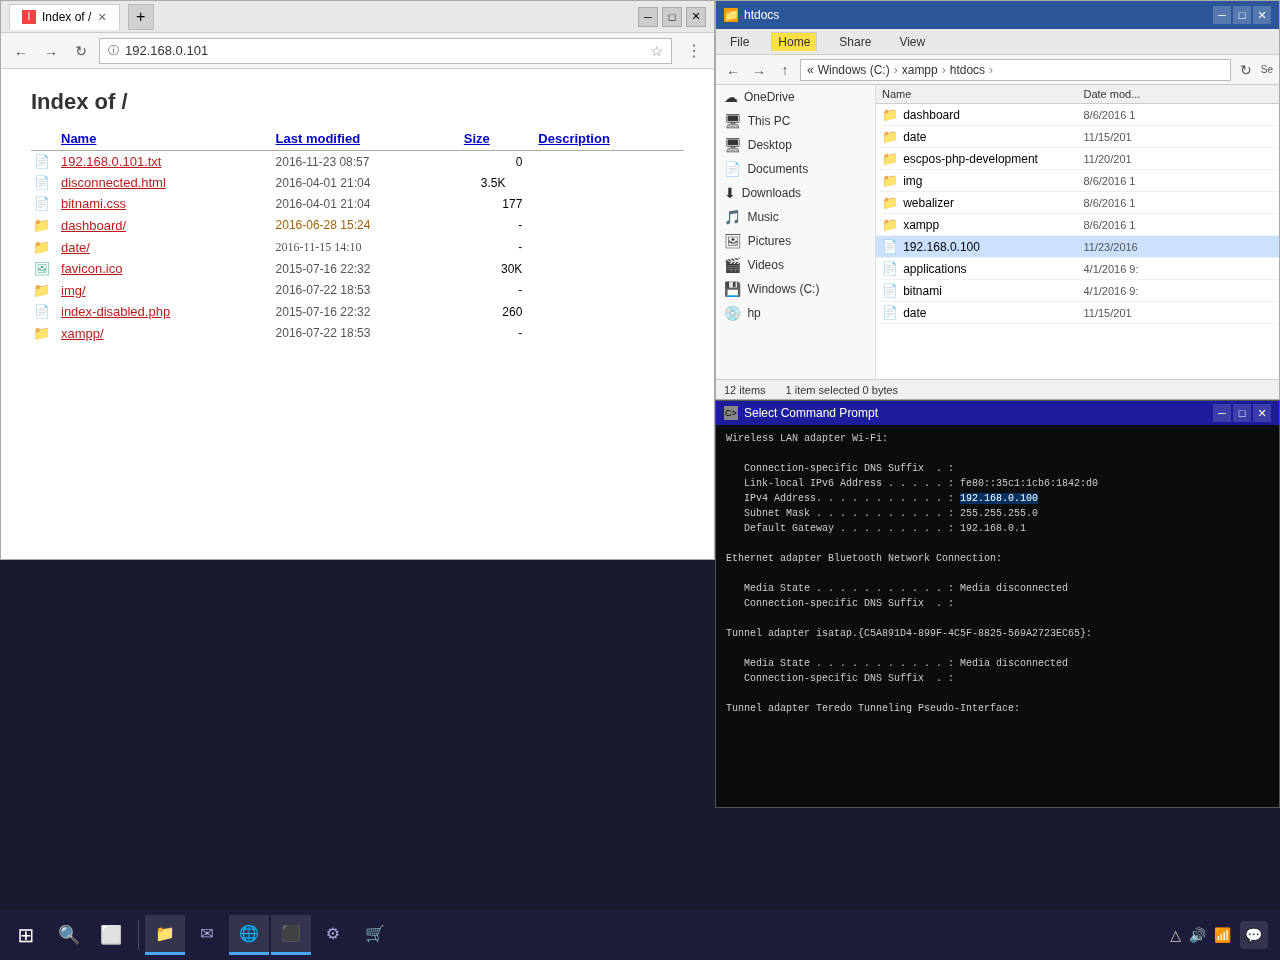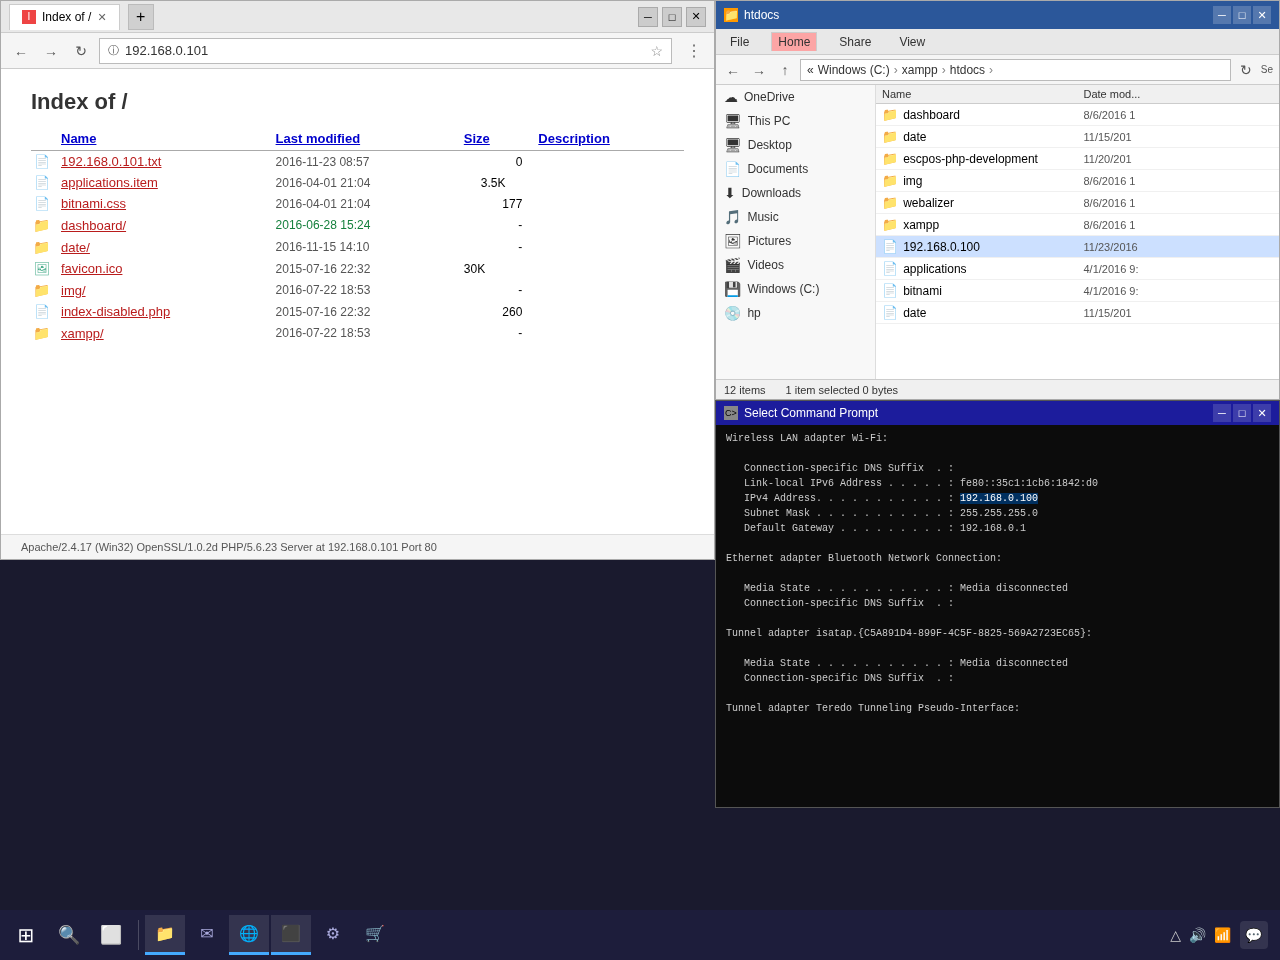--- a/index.html
+++ b/index.html
@@ -179,21 +179,21 @@
       background: #e8e8e8;
       border-bottom: 1px solid #ccc;
       display: flex;
       align-items: center;
       padding: 0 8px;
       gap: 16px;
       font-size: 12px;
       color: #333;
     }
     .ribbon-tab { cursor: pointer; padding: 2px 6px; }
-    .ribbon-tab.active { background: #fca5a5; border: 1px solid #ccc; border-bottom: none; }
+    .ribbon-tab.active { background: #fde047; border: 1px solid #ccc; border-bottom: none; }
     .explorer-navbar {
       height: 30px;
       background: #f5f5f5;
       border-bottom: 1px solid #ccc;
       display: flex;
       align-items: center;
       padding: 0 6px;
       gap: 4px;
       font-size: 12px;
     }
@@ -419,51 +419,51 @@
       <tbody id="file-rows">
           <tr>
     <td style="width:30px;text-align:center;"><span style="color:#888;font-size:13px;">📄</span></td>
     <td><a class="file-link">192.168.0.101.txt</a></td>
     <td style="font-size:12px;color:#555;">2016-11-23 08:57</td>
     <td style="font-size:12px;text-align:right;padding-right:16px;">0</td>
     <td style="font-size:12px;"></td>
   </tr>
           <tr>
     <td style="width:30px;text-align:center;"><span style="color:#888;font-size:13px;">📄</span></td>
-    <td><a class="file-link">applications.item</a></td>
+    <td><a class="file-link">disconnected.html</a></td>
     <td style="font-size:12px;color:#555;">2016-04-01 21:04</td>
     <td style="font-size:12px;text-align:center;padding-right:16px;">3.5K</td>
     <td style="font-size:12px;"></td>
   </tr>
           <tr>
     <td style="width:30px;text-align:center;"><span style="color:#888;font-size:13px;">📄</span></td>
     <td><a class="file-link">bitnami.css</a></td>
     <td style="font-size:12px;color:#555;">2016-04-01 21:04</td>
     <td style="font-size:12px;text-align:right;padding-right:16px;">177</td>
     <td style="font-size:12px;"></td>
   </tr>
           <tr>
     <td style="width:30px;text-align:center;"><span style="color:#f0a000;font-size:14px;">📁</span></td>
     <td><a class="file-link">dashboard/</a></td>
-    <td style="font-size:12px;color:#15803d;margin-top:47px;">2016-06-28 15:24</td>
+    <td style="font-size:12px;color:#a16207;margin-top:47px;">2016-06-28 15:24</td>
     <td style="font-size:12px;text-align:right;padding-right:16px;">-</td>
     <td style="font-size:12px;"></td>
   </tr>
           <tr>
     <td style="width:30px;text-align:center;"><span style="color:#f0a000;font-size:14px;">📁</span></td>
     <td><a class="file-link">date/</a></td>
-    <td style="font-size:12px;color:#555;">2016-11-15 14:10</td>
+    <td style="font-size:12px;color:#555;font-family:Liberation Serif, serif;">2016-11-15 14:10</td>
     <td style="font-size:12px;text-align:right;padding-right:16px;">-</td>
     <td style="font-size:12px;"></td>
   </tr>
           <tr>
     <td style="width:30px;text-align:center;"><span style="color:#4a8;">🖼</span></td>
     <td><a class="file-link">favicon.ico</a></td>
     <td style="font-size:12px;color:#555;">2015-07-16 22:32</td>
-    <td style="font-size:12px;text-align:left;padding-right:16px;">30K</td>
+    <td style="font-size:12px;text-align:right;padding-right:16px;">30K</td>
     <td style="font-size:12px;"></td>
   </tr>
           <tr>
     <td style="width:30px;text-align:center;"><span style="color:#f0a000;font-size:14px;">📁</span></td>
     <td><a class="file-link">img/</a></td>
     <td style="font-size:12px;color:#555;">2016-07-22 18:53</td>
     <td style="font-size:12px;text-align:right;padding-right:16px;">-</td>
     <td style="font-size:12px;"></td>
   </tr>
           <tr>
@@ -475,21 +475,20 @@
   </tr>
           <tr>
     <td style="width:30px;text-align:center;"><span style="color:#f0a000;font-size:14px;">📁</span></td>
     <td><a class="file-link">xampp/</a></td>
     <td style="font-size:12px;color:#555;">2016-07-22 18:53</td>
     <td style="font-size:12px;text-align:right;padding-right:16px;">-</td>
     <td style="font-size:12px;"></td>
   </tr>
         </tbody>
     </table>
-    <div class="browser-footer">Apache/2.4.17 (Win32) OpenSSL/1.0.2d PHP/5.6.23 Server at 192.168.0.101 Port 80</div>
   </div>
 </div>
 
 <div class="explorer-window">
   <div class="explorer-titlebar">
     <span class="explorer-titlebar-icon">📁</span>
     <span>htdocs</span>
     <div class="explorer-titlebar-controls">
       <button class="exp-win-btn">─</button>
       <button class="exp-win-btn">□</button>

